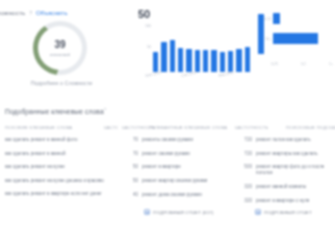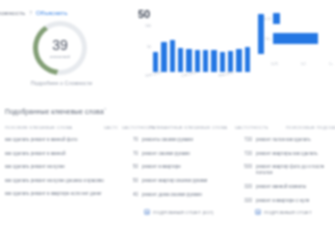--- a/index.html
+++ b/index.html
@@ -43,21 +43,21 @@
     position:relative;
   }
   .donut::after{
     content:"";position:absolute;left:4.6px;top:4.6px;
     width:44.8px;height:44.8px;border-radius:50%;background:#fff;
   }
   .donut-center{
     position:absolute;inset:0;display:flex;flex-direction:column;
     align-items:center;justify-content:center;z-index:2;
   }
-  .donut-value{font-size:14px;font-weight:400;color:#4a5161;line-height:1;}
+  .donut-value{font-size:10px;font-weight:700;color:#4a5161;line-height:1;}
   .donut-unit{font-size:4.2px;color:#9aa1af;margin-top:2px;letter-spacing:.2px;}
   .diff-more{
     position:absolute;left:0;top:80px;width:123px;text-align:center;
     font-size:5.4px;color:#9aa1af;
   }
 
   
   .card-trend{position:absolute;left:130px;top:0;width:122px;height:99px;}
   .trend-value{position:absolute;left:8px;top:8px;font-size:11px;font-weight:700;color:#3b4352;}
   .trend-plot{position:absolute;left:8px;top:24px;width:112px;height:48px;}

